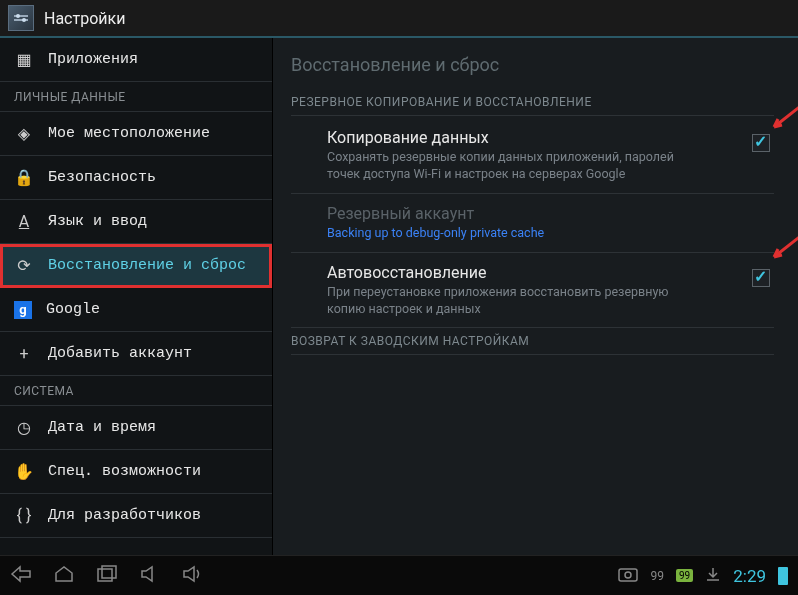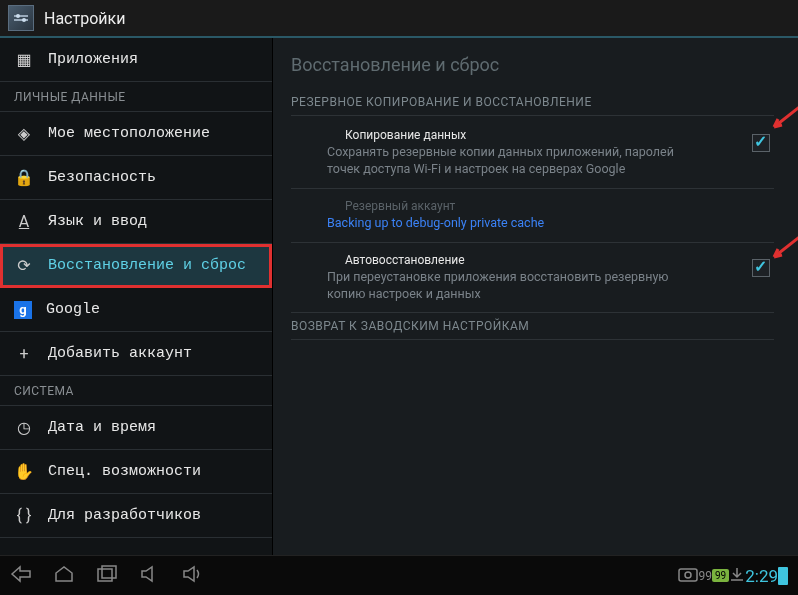--- a/index.html
+++ b/index.html
@@ -110,24 +110,23 @@
 .setting-row {
   display: flex;
   align-items: flex-start;
   padding: 10px 4px 10px 36px;
   border-bottom: 1px solid #2d3236;
   position: relative;
 }
 .setting-row.no-border { border-bottom: none; }
 .setting-text { flex: 1; padding-right: 50px; }
 .setting-title {
-  font-size: 12px;
+  font-size: 16px;
   color: #e8e8e8;
   margin-bottom: 2px;
-  margin-left: 18px;
 }
 .setting-title.disabled { color: #5a6268; }
 .setting-sub {
   font-size: 12.5px;
   color: #7a8289;
   line-height: 1.35;
 }
 .setting-sub.disabled { color: #3b82f6; }
 .checkbox {
   width: 18px;
@@ -167,21 +166,21 @@
   left: 0;
   right: 0;
   height: 40px;
   background: #0a0a0a;
   display: flex;
   align-items: center;
   padding: 0 10px;
   border-top: 1px solid #222;
 }
 .nav-left { display: flex; gap: 22px; align-items: center; }
-.nav-right { margin-left: auto; display: flex; align-items: center; }
+.nav-right { margin-left: auto; display: flex; gap: 12px; align-items: center; }
 .nav-icon { color: #888; font-size: 18px; cursor: pointer; }
 .clock { color: #3fc5df; font-size: 17px; }
 .battery-text { color: #888; font-size: 12px; }
 .battery-icon { width: 10px; height: 18px; background: #3fc5df; border-radius: 1px; }
 .badge { background: #7ab33e; color: #000; font-size: 10px; padding: 1px 3px; border-radius: 2px; }
 </style>
 </head>
 <body>
 
 <div class="header">

